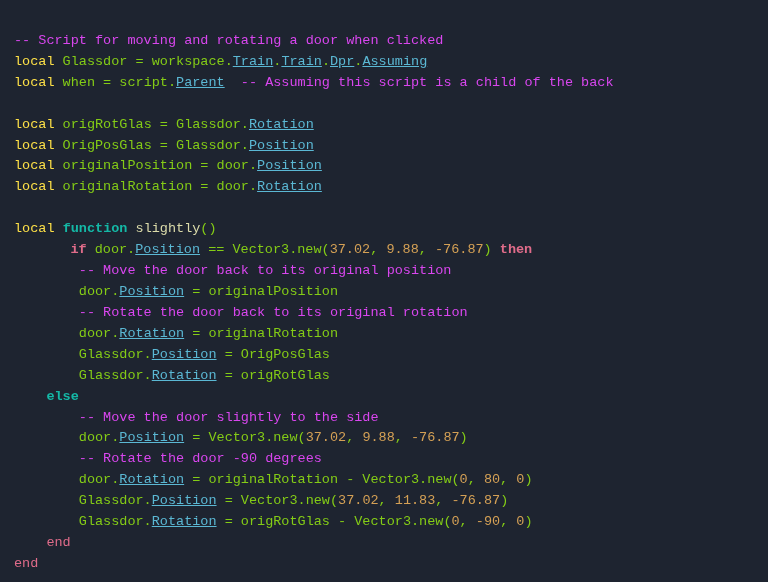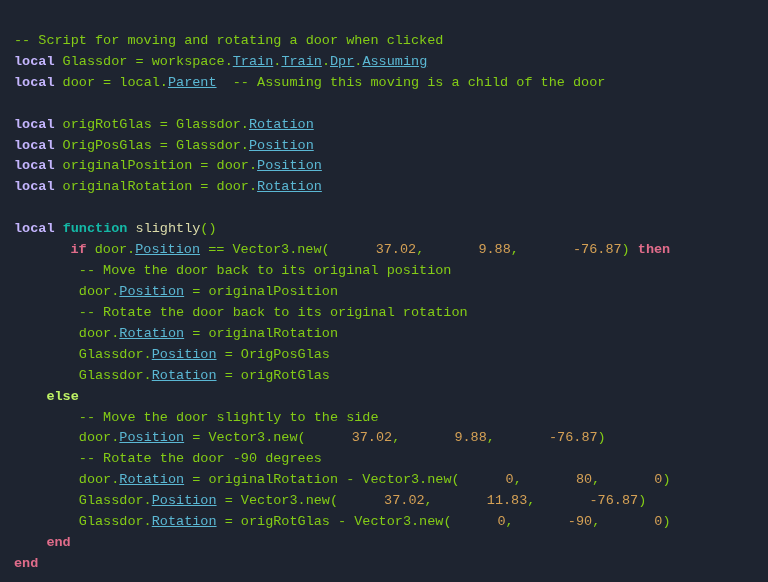--- a/index.html
+++ b/index.html
@@ -10,39 +10,39 @@
       line-height: 1.55;
       color: #a8b0c0;
       width: 768px;
       min-height: 582px;
       padding: 10px 14px;
       overflow: hidden;
     }
     .code-block {
       white-space: pre;
     }
-    .kw-local { color: #c4b5fd; font-weight: bold; }
+    .kw-local { color: #fde047; font-weight: normal; }
     .kw-function { color: #14b8a6; font-weight: bold; }
     .kw-if { color: #e06c8a; font-weight: bold; margin-left: 24px; }
     .kw-then { color: #e06c8a; font-weight: bold; }
-    .kw-else { color: #bef264; font-weight: bold; }
-    .kw-end { color: #e06c8a; font-weight: bold; }
+    .kw-else { color: #14b8a6; font-weight: bold; }
+    .kw-end { color: #e06c8a; font-weight: normal; }
     .prop { color: #5bb8d4; text-decoration: underline; }
-    .str-num { color: #d4a055; margin-left: 46px; }
-    .comment { color: #84cc16; font-style: normal; }
+    .str-num { color: #d4a055; }
+    .comment { color: #d946ef; font-style: normal; }
     .fn-name { color: #dcdcaa; }
     .plain { color: #84cc16; }
   </style>
 </head>
 <body>
 
 <div class="code-block">
 <span class="comment">-- Script for moving and rotating a door when clicked</span>
 <span class="kw-local">local</span><span class="plain"> Glassdor = workspace.</span><span class="prop">Train</span><span class="plain">.</span><span class="prop">Train</span><span class="plain">.</span><span class="prop">Dpr</span><span class="plain">.</span><span class="prop">Assuming</span>
-<span class="kw-local">local</span><span class="plain"> door = local.</span><span class="prop">Parent</span><span class="plain">  </span><span class="comment">-- Assuming this moving is a child of the door</span>
+<span class="kw-local">local</span><span class="plain"> when = script.</span><span class="prop">Parent</span><span class="plain">  </span><span class="comment">-- Assuming this script is a child of the back</span>
 
 <span class="kw-local">local</span><span class="plain"> origRotGlas = Glassdor.</span><span class="prop">Rotation</span>
 <span class="kw-local">local</span><span class="plain"> OrigPosGlas = Glassdor.</span><span class="prop">Position</span>
 <span class="kw-local">local</span><span class="plain"> originalPosition = door.</span><span class="prop">Position</span>
 <span class="kw-local">local</span><span class="plain"> originalRotation = door.</span><span class="prop">Rotation</span>
 
 <span class="kw-local">local</span><span class="plain"> </span><span class="kw-function">function</span><span class="plain"> </span><span class="fn-name">slightly</span><span class="plain">()</span>
 <span class="plain">    </span><span class="kw-if">if</span><span class="plain"> door.</span><span class="prop">Position</span><span class="plain"> == Vector3.new(</span><span class="str-num">37.02</span><span class="plain">, </span><span class="str-num">9.88</span><span class="plain">, </span><span class="str-num">-76.87</span><span class="plain">) </span><span class="kw-then">then</span>
 <span class="plain">        </span><span class="comment">-- Move the door back to its original position</span>
 <span class="plain">        door.</span><span class="prop">Position</span><span class="plain"> = originalPosition</span>

